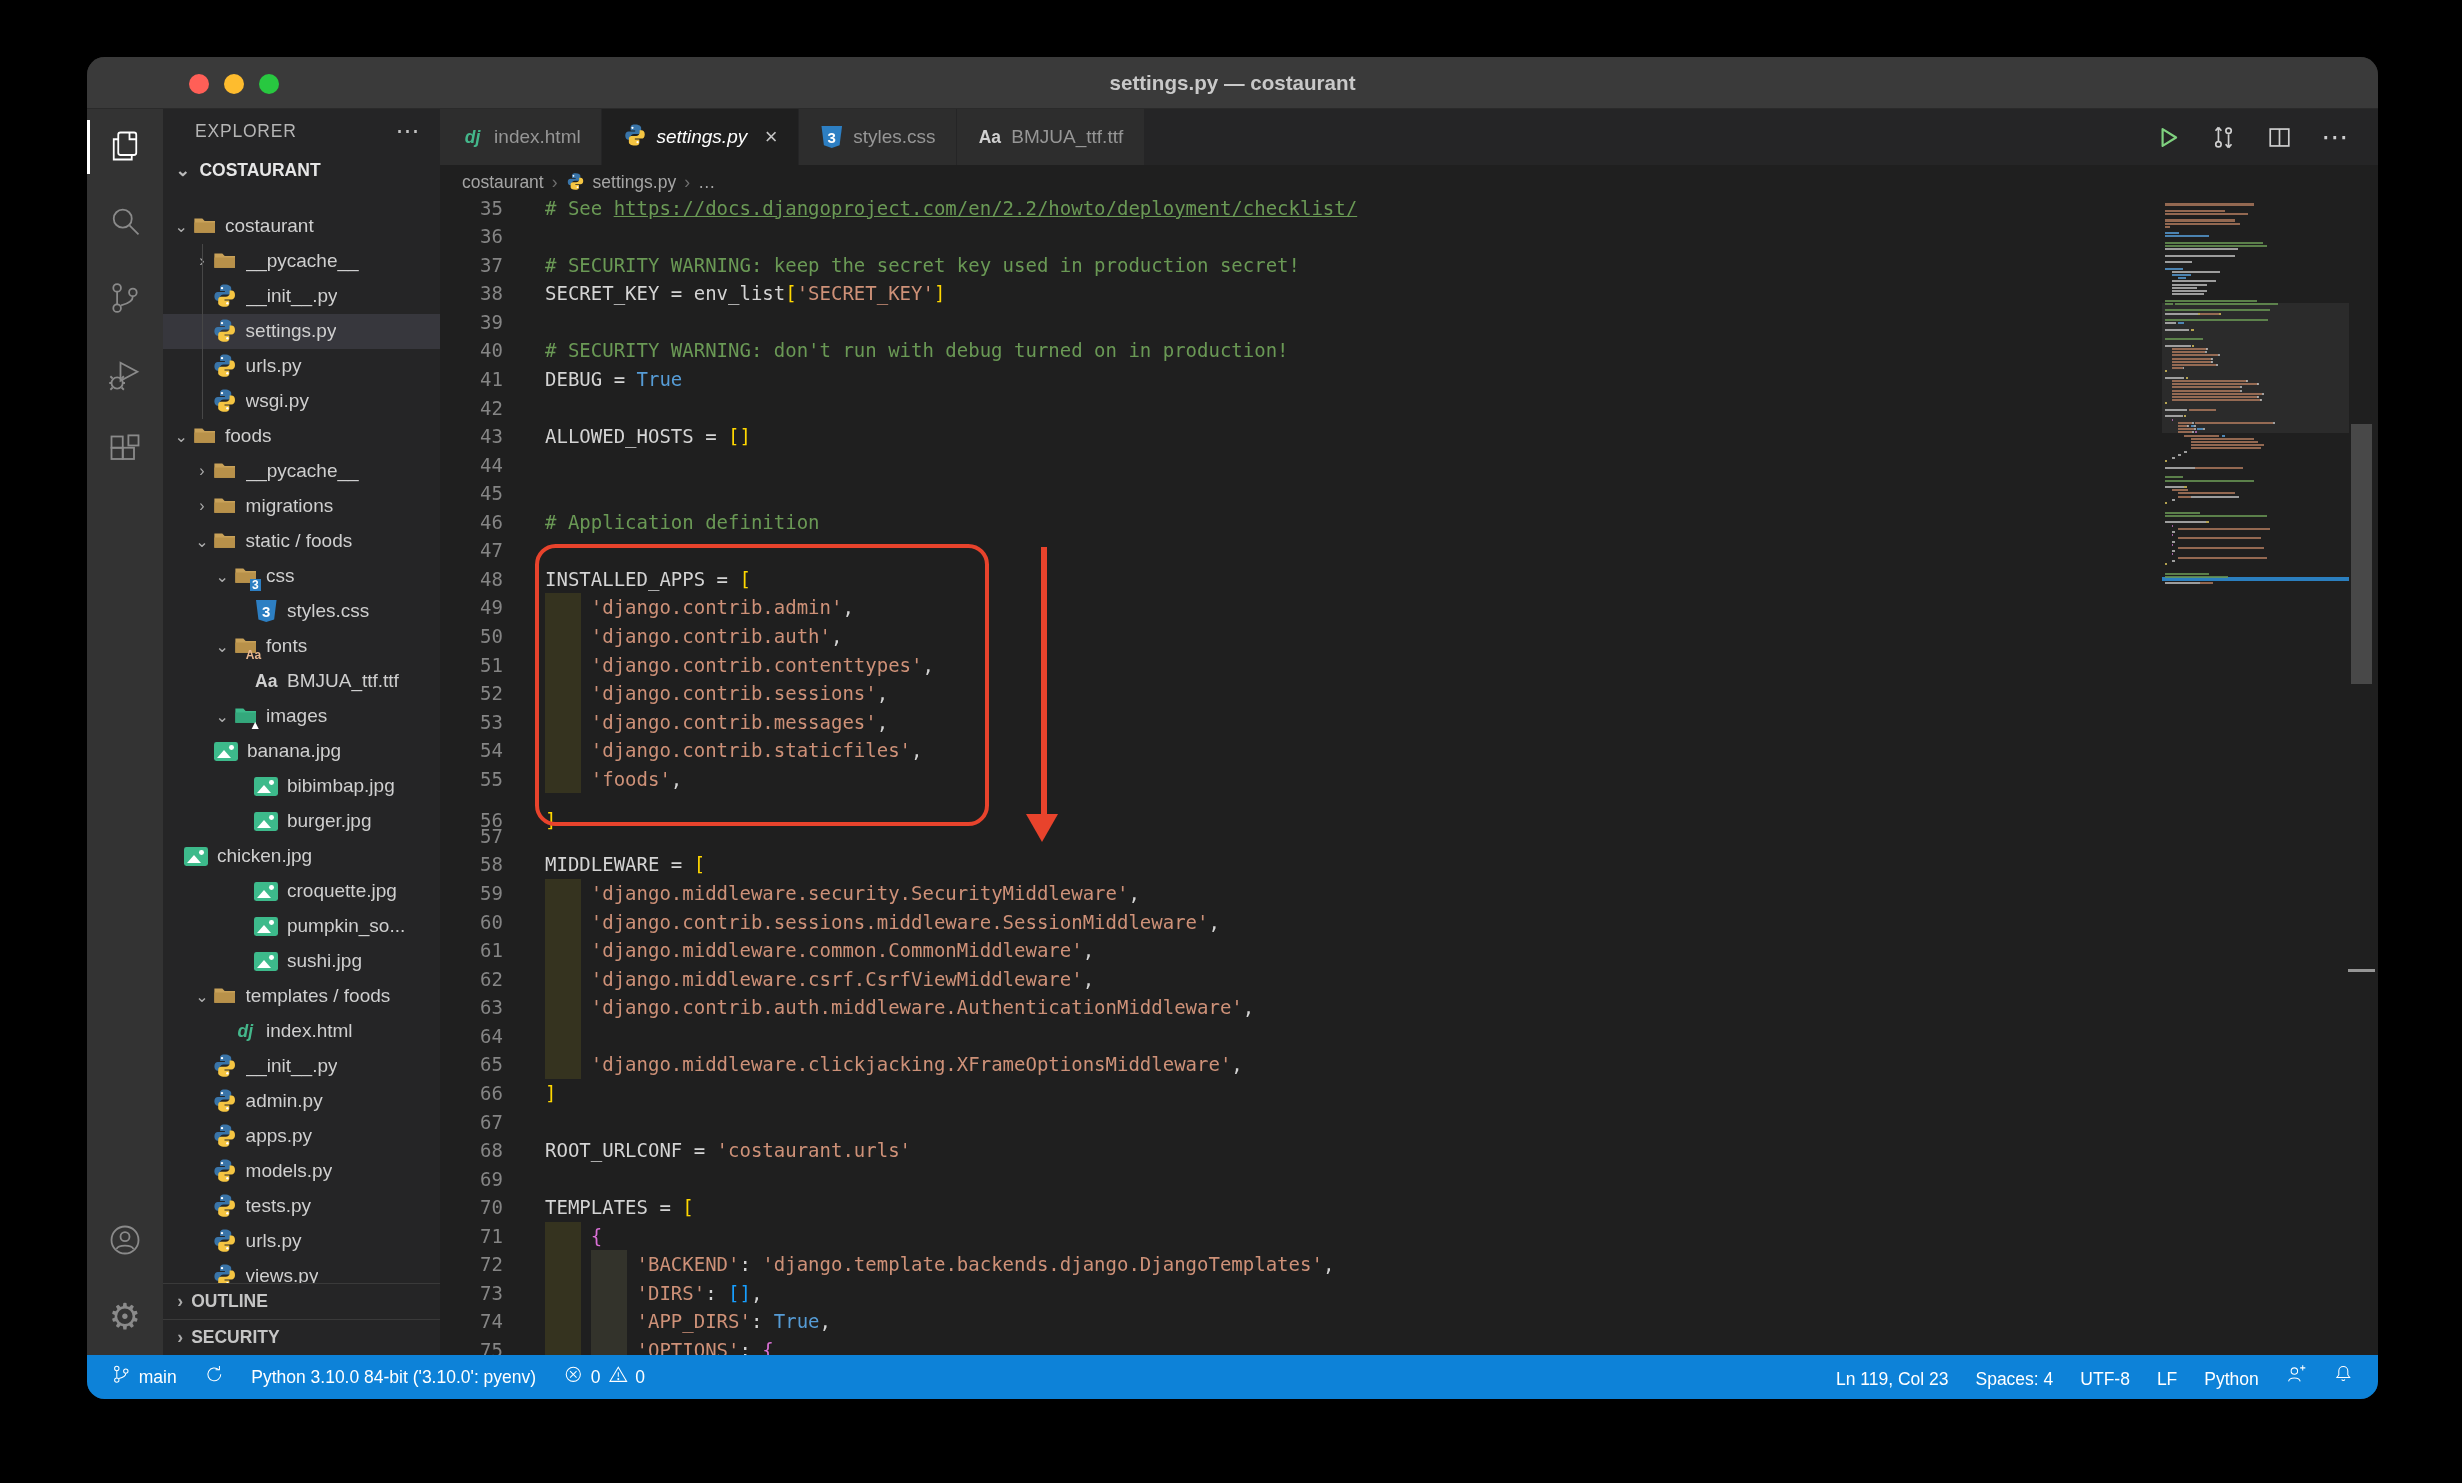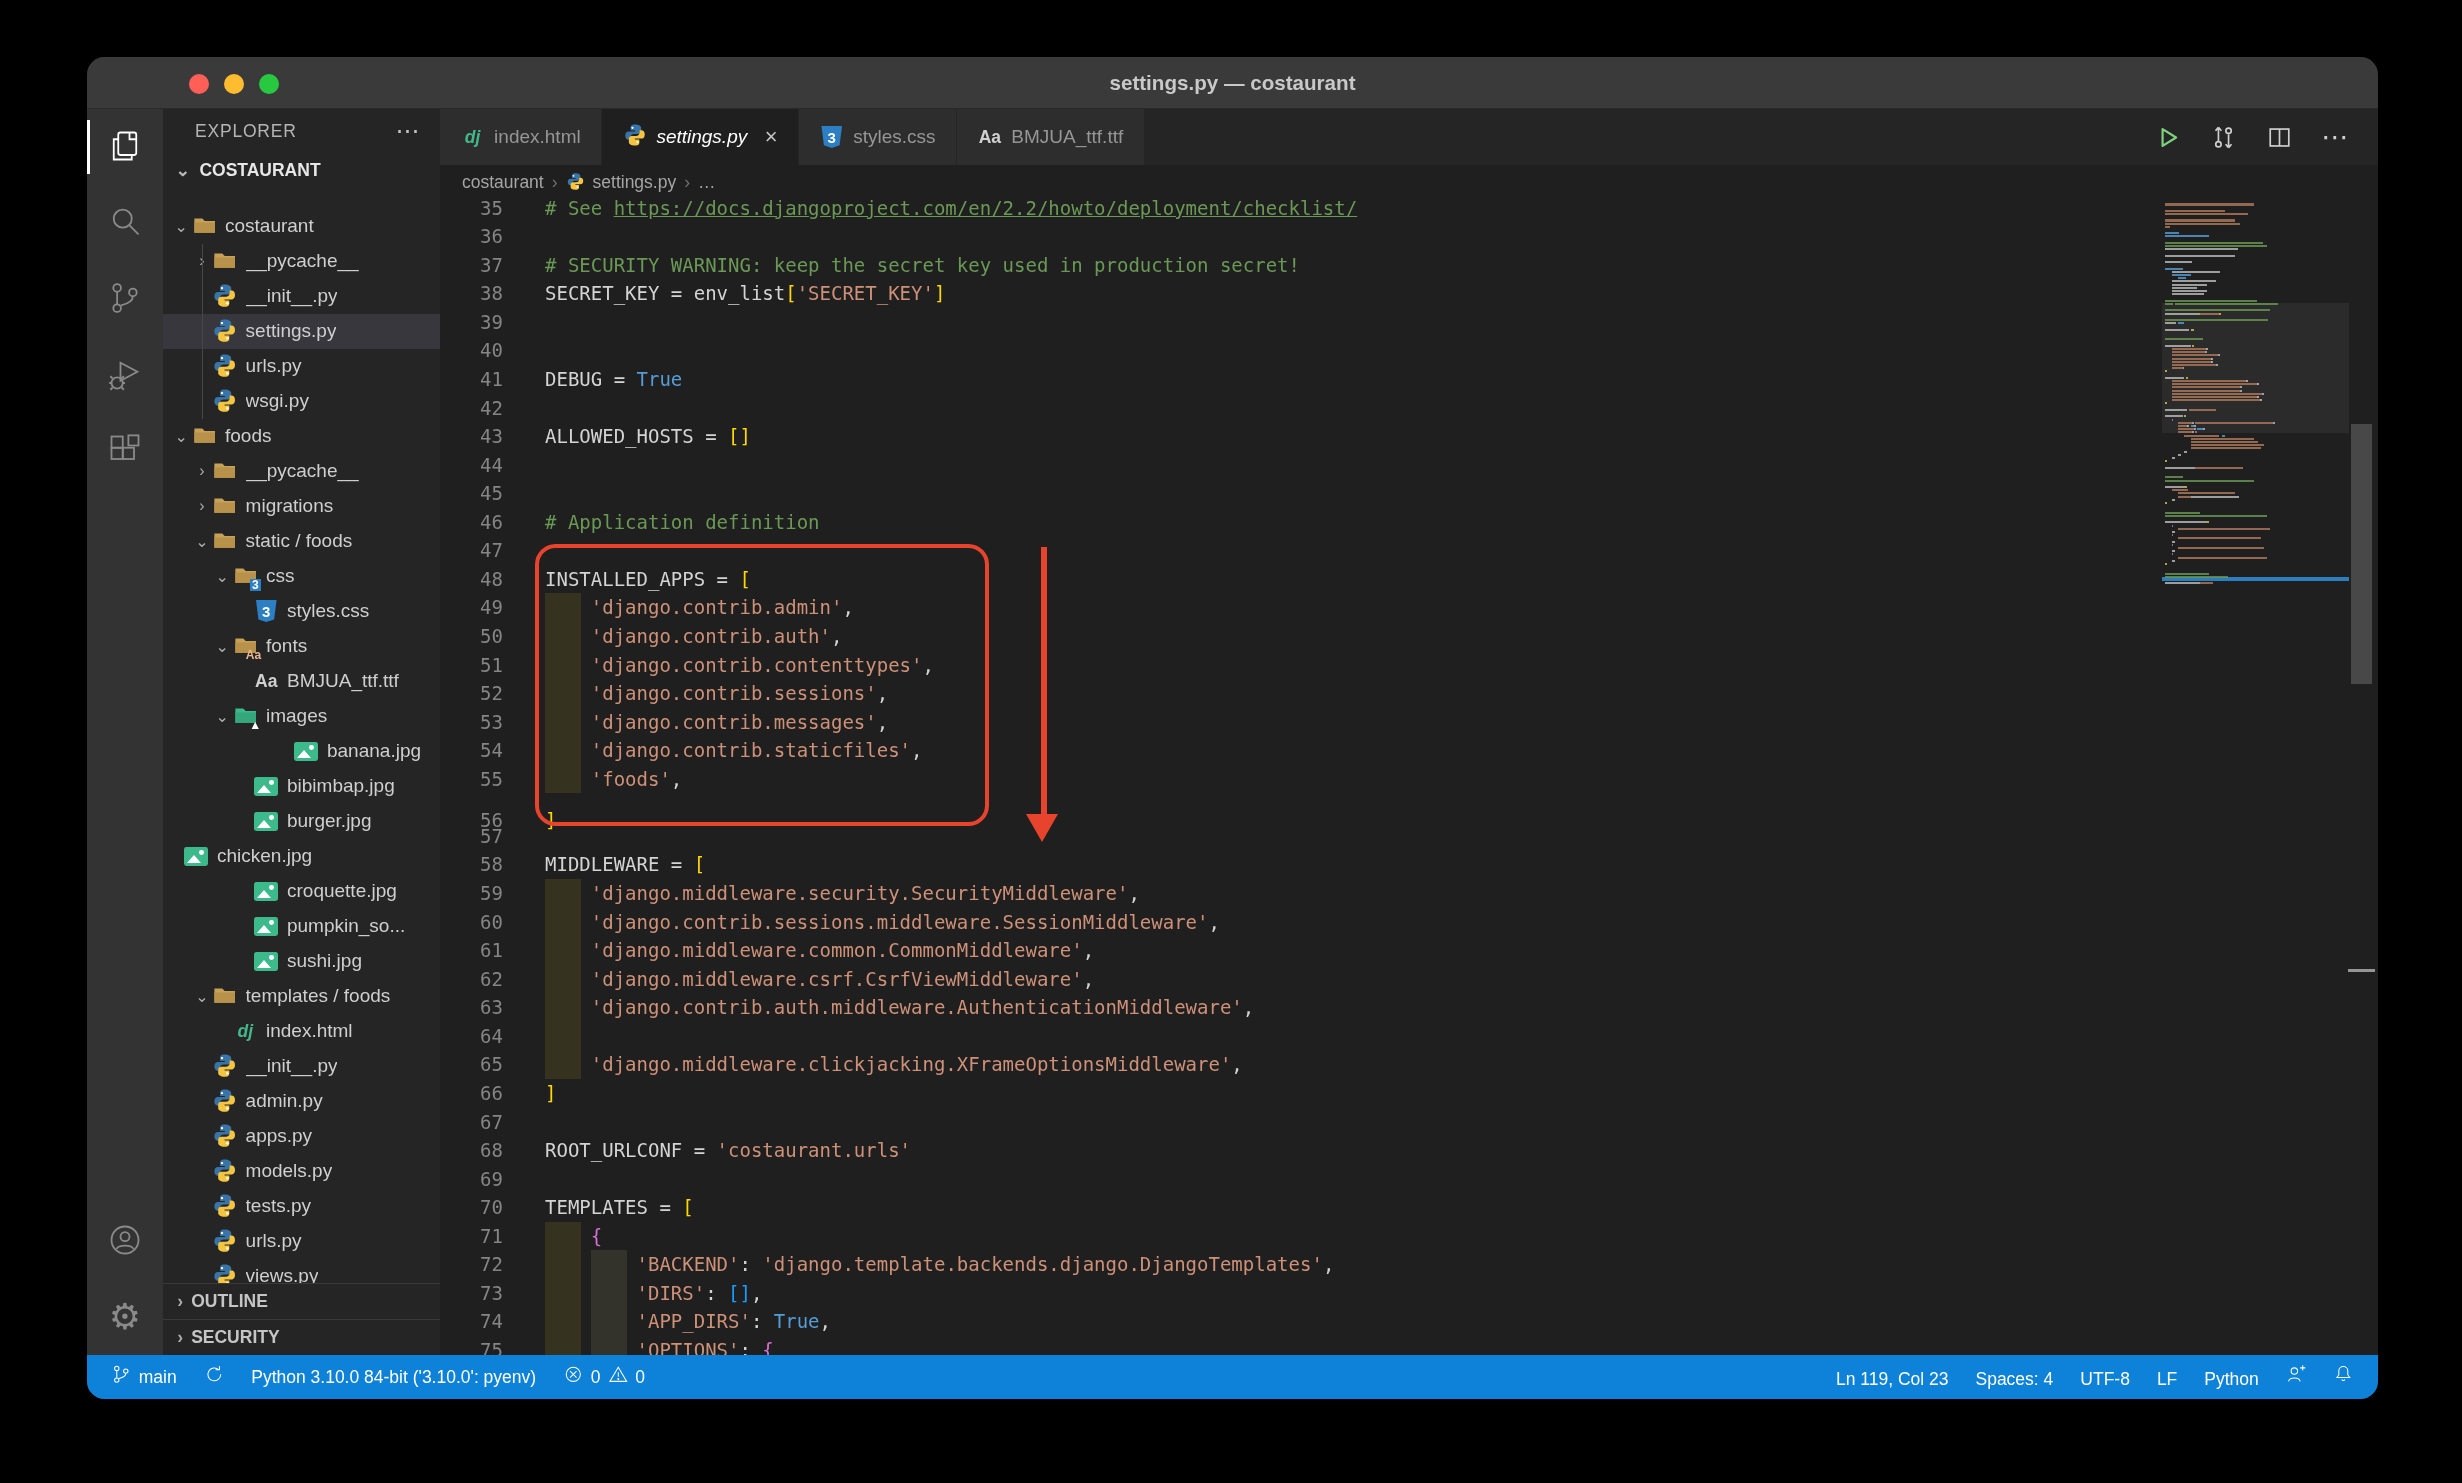--- a/index.html
+++ b/index.html
@@ -360,21 +360,21 @@
             <span class="chev">⌄</span>
             <span class="ficon">
               <svg viewBox="0 0 32 32">
                 <path fill="#3dba8b" d="M3 7 h10 l3 3 h13 v15 H3 z"></path>
                 <path fill="#34a87c" d="M3 12 h26 v13 H3 z"></path>
               </svg>
               <span class="badge" style="color:#fff;">▲</span>
             </span>
             <span class="lbl">images</span>
           </div>
-          <div class="trow" style="padding-left: 110px;">
+          <div class="trow" style="padding-left: 30px;">
             <span class="chev"></span>
             <span class="ficon">
               <span class="img-ic"></span>
             </span>
             <span class="lbl">banana.jpg</span>
           </div>
           <div class="trow" style="padding-left: 70px;">
             <span class="chev"></span>
             <span class="ficon">
               <span class="img-ic"></span>
@@ -608,21 +608,21 @@
         <div class="hl-block hb1"></div>
         <div class="hl-block hb2"></div>
         <div class="hl-block hb3"></div>
         <div class="hl-block hb4"></div>
         <div id="codelines">
             <div class="cl" style="top: -6.3px; width: 100%;"><span class="ln">35</span><span class="lc"><span class="tok-cm"># See </span><span class="tok-lk">https://docs.djangoproject.com/en/2.2/howto/deployment/checklist/</span></span></div>
             <div class="cl" style="top: 22px; width: 100%;"><span class="ln">36</span><span class="lc"></span></div>
             <div class="cl" style="top: 51px; width: 100%;"><span class="ln">37</span><span class="lc"><span class="tok-cm"># SECURITY WARNING: keep the secret key used in production secret!</span></span></div>
             <div class="cl" style="top: 79px; width: 100%;"><span class="ln">38</span><span class="lc"><span class="tok-tx">SECRET_KEY = env_list</span><span class="tok-b1">[</span><span class="tok-st">'SECRET_KEY'</span><span class="tok-b1">]</span></span></div>
             <div class="cl" style="top: 108px; width: 100%;"><span class="ln">39</span><span class="lc"></span></div>
-            <div class="cl" style="top: 136px; width: 100%;"><span class="ln">40</span></div>
+            <div class="cl" style="top: 136px; width: 100%;"><span class="ln">40</span><span class="lc"><span class="tok-cm"># SECURITY WARNING: don't run with debug turned on in production!</span></span></div>
             <div class="cl" style="top: 165px; width: 100%;"><span class="ln">41</span><span class="lc"><span class="tok-tx">DEBUG = </span><span class="tok-kw">True</span></span></div>
             <div class="cl" style="top: 194px; width: 100%;"><span class="ln">42</span><span class="lc"></span></div>
             <div class="cl" style="top: 222px; width: 100%;"><span class="ln">43</span><span class="lc"><span class="tok-tx">ALLOWED_HOSTS = </span><span class="tok-b1">[]</span></span></div>
             <div class="cl" style="top: 251px; width: 100%;"><span class="ln">44</span><span class="lc"></span></div>
             <div class="cl" style="top: 279px; width: 100%;"><span class="ln">45</span><span class="lc"></span></div>
             <div class="cl" style="top: 308px; width: 100%;"><span class="ln">46</span><span class="lc"><span class="tok-cm"># Application definition</span></span></div>
             <div class="cl" style="top: 336px; width: 100%;"><span class="ln">47</span><span class="lc"></span></div>
             <div class="cl" style="top: 365px; width: 100%;"><span class="ln">48</span><span class="lc"><span class="tok-tx">INSTALLED_APPS = </span><span class="tok-b1">[</span></span></div>
             <div class="cl" style="top: 393px; width: 100%;"><span class="ln">49</span><span class="lc"><span class="tok-tx">    </span><span class="tok-st">'django.contrib.admin'</span><span class="tok-tx">,</span></span></div>
             <div class="cl" style="top: 422px; width: 100%;"><span class="ln">50</span><span class="lc"><span class="tok-tx">    </span><span class="tok-st">'django.contrib.auth'</span><span class="tok-tx">,</span></span></div>

